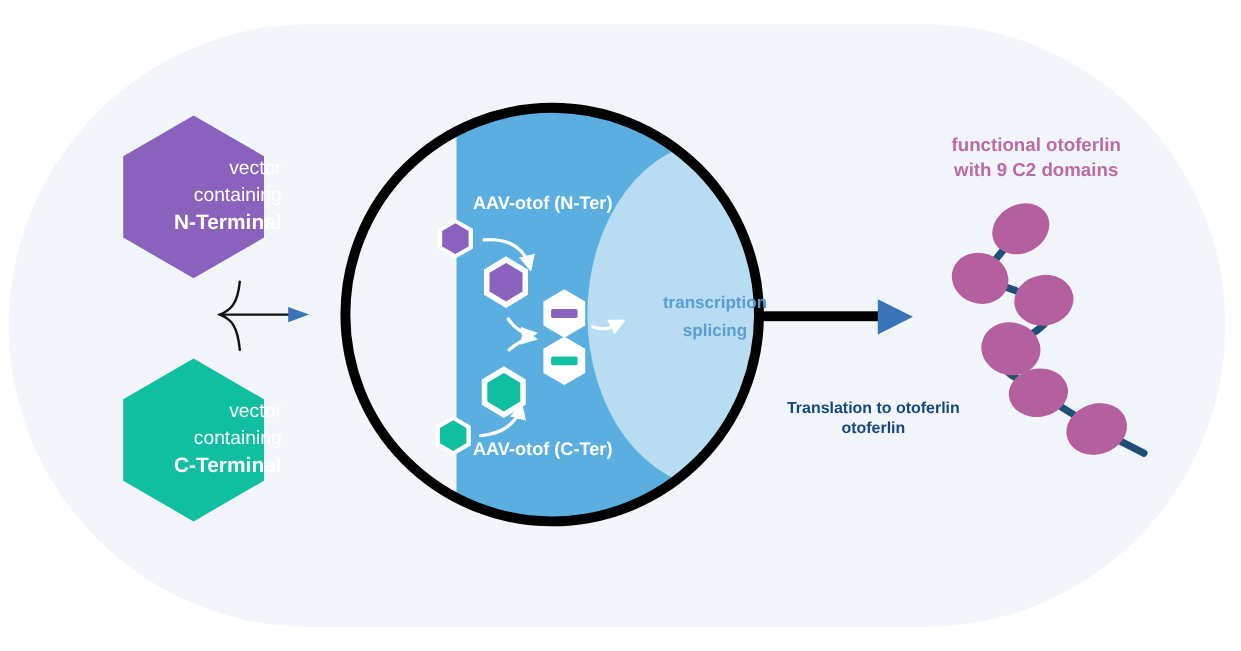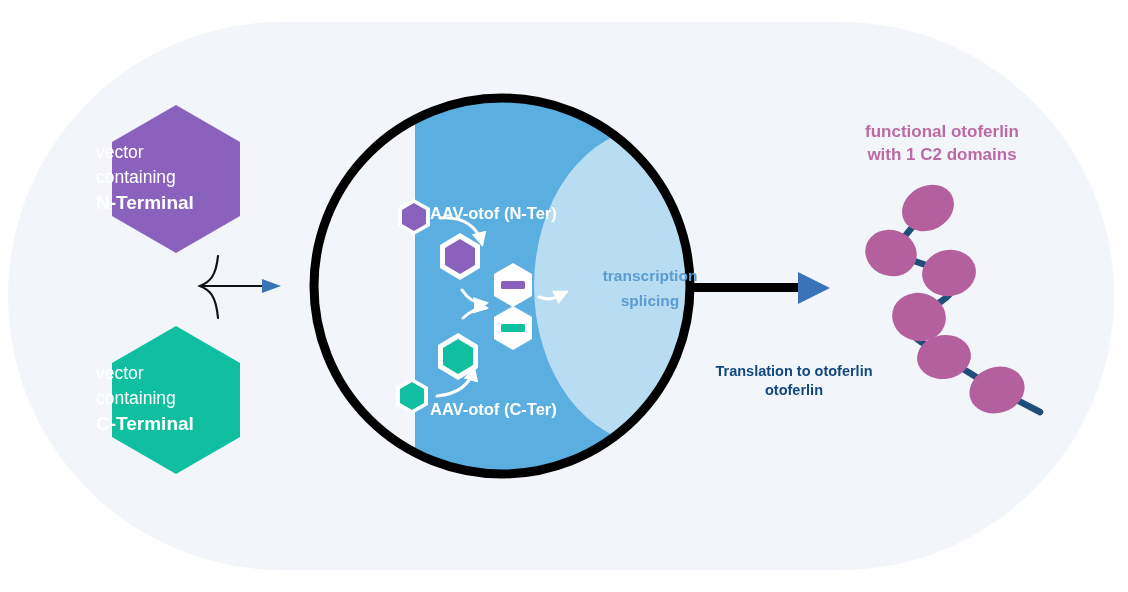--- a/index.html
+++ b/index.html
@@ -29,21 +29,21 @@
   }
   .svg-layer {
     position: absolute;
     left: 0;
     top: 0;
     width: 1128px;
     height: 592px;
   }
   .hex-label {
     position: absolute;
-    text-align: left;
+    text-align: right;
     color: #ffffff;
     font-size: 17.5px;
     line-height: 25px;
     font-family: "Liberation Sans", sans-serif;
     white-space: nowrap;
   }
   .hex-label .strong {
     font-weight: bold;
     font-size: 19px;
   }
@@ -205,32 +205,32 @@
     <div>containing</div>
     <div class="strong">N-Terminal</div>
   </div>
 
   <div class="hex-label" style="left:96px; top:361px; width:160px;">
     <div>vector</div>
     <div>containing</div>
     <div class="strong">C-Terminal</div>
   </div>
 
-  <div class="cell-label" style="left:430px; top:176px;margin-top:28px;">AAV-otof (N-Ter)</div>
+  <div class="cell-label" style="left:430px; top:176px;">AAV-otof (N-Ter)</div>
 
   <div class="cell-label" style="left:430px; top:400px;">AAV-otof (C-Ter)</div>
 
   <div class="nucleus-label" style="left:560px; top:263px; width:180px;">
     <div>transcription</div>
     <div>splicing</div>
   </div>
 
   <div class="translation-label" style="left:694px; top:362px; width:200px;">
     <div>Translation to otoferlin</div>
     <div>otoferlin</div>
   </div>
 
   <div class="right-title" style="left:838px; top:120px; width:208px;">
     <div>functional otoferlin</div>
-    <div>with 1 C2 domains</div>
+    <div>with 9 C2 domains</div>
   </div>
 
 </div>
 
 </body></html>

